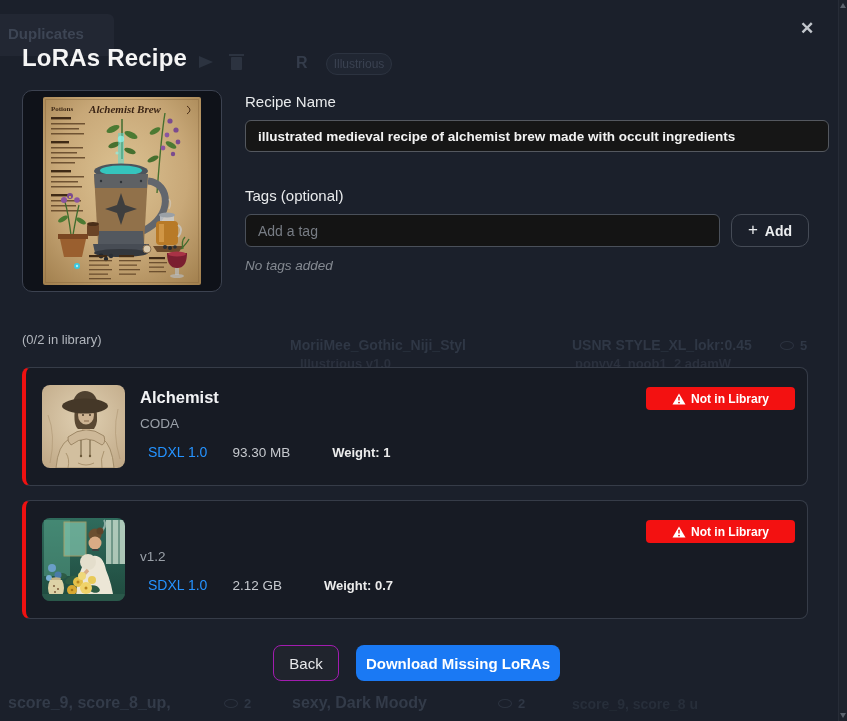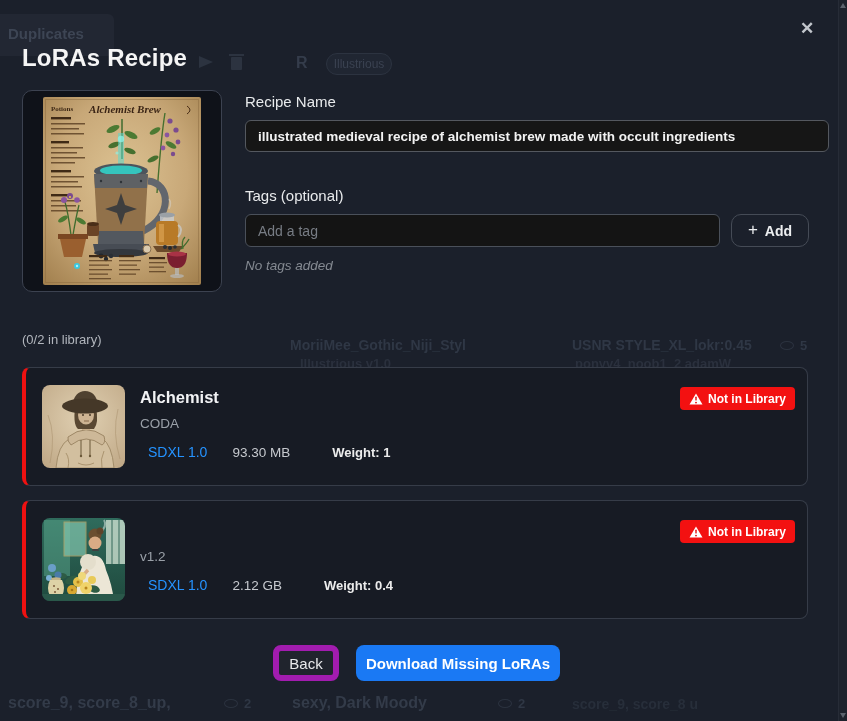--- a/index.html
+++ b/index.html
@@ -56,23 +56,23 @@
   .lora-card { left:22px; width:786px; height:119px; background:#171b24; border:1px solid #363c48; border-left:4px solid #ee1111; border-radius:8px; }
   .card-1 { top:367px; }
   .card-2 { top:500px; }
   .lora-thumb { position:absolute; left:16px; top:17px; width:83px; height:83px; border-radius:8px; overflow:hidden; }
   .lora-name { position:absolute; left:114px; top:20px; font-size:16.5px; font-weight:bold; color:#f2f3f5; }
   .lora-version { position:absolute; left:114px; top:48px; font-size:13.5px; color:#9aa0a8; }
   .lora-meta { position:absolute; left:122px; top:76px; display:flex; align-items:center; }
   .base-model { color:#2593ff; font-size:14px; }
   .lora-size { color:#c6c9ce; font-size:13.5px; margin-left:25px; }
   .lora-weight { color:#ececec; font-size:13px; font-weight:bold; margin-left:42px; }
-  .badge { position:absolute; right:12px; top:19px; height:23px; background:#f31111; border-radius:4px; display:flex; align-items:center; padding:0 9px; gap:5px; color:#fff; font-size:12px; font-weight:bold;justify-content:space-between; }
-
-  .back-btn { left:273px; top:645px; width:66px; height:36px; background:#20242d; border:6px solid #a21caf; border-radius:8px; color:#e8e9eb; font-size:15px; cursor:pointer; font-family:"Liberation Sans",sans-serif; }
+  .badge { position:absolute; right:12px; top:19px; height:23px; background:#f31111; border-radius:4px; display:flex; align-items:center; padding:0 26px; gap:5px; color:#fff; font-size:12px; font-weight:bold;justify-content:space-between; }
+
+  .back-btn { left:273px; top:645px; width:66px; height:36px; background:#20242d; border:1px solid #a21caf; border-radius:8px; color:#e8e9eb; font-size:15px; cursor:pointer; font-family:"Liberation Sans",sans-serif; }
   .dl-btn { left:356px; top:645px; width:204px; height:36px; background:#1a79f4; border:none; border-radius:8px; color:#fff; font-size:15px; font-weight:bold; cursor:pointer; font-family:"Liberation Sans",sans-serif; }
 </style>
 </head>
 <body>
 
 <div>
   <div class="abs bg-chip">
       <span>Duplicates</span>
     </div>
   <div class="abs bg-plane"></div>
@@ -332,21 +332,21 @@
         <circle cx="12" cy="68" r="1" fill="#7a5a3a"></circle>
           <circle cx="16" cy="71" r="1" fill="#7a5a3a"></circle>
           <circle cx="13" cy="74" r="1" fill="#7a5a3a"></circle>
         <rect x="0" y="76" width="83" height="7" fill="#2a584a"></rect>
       </svg>
     </div>
     <div class="lora-version">v1.2</div>
     <div class="lora-meta">
       <span class="base-model">SDXL 1.0</span>
       <span class="lora-size">2.12 GB</span>
-      <span class="lora-weight">Weight: 0.4</span>
+      <span class="lora-weight">Weight: 0.7</span>
     </div>
     <div class="badge">
       <svg width="14" height="12" viewBox="0 0 14 12">
         <path d="M7,0.5 L13.5,11.5 H0.5 Z" fill="#ffffff"></path>
         <rect x="6.3" y="3.6" width="1.4" height="4" rx=".7" fill="#e30f0f"></rect>
         <circle cx="7" cy="9.6" r=".95" fill="#e30f0f"></circle>
       </svg>
       <span>Not in Library</span>
     </div>
   </div>

